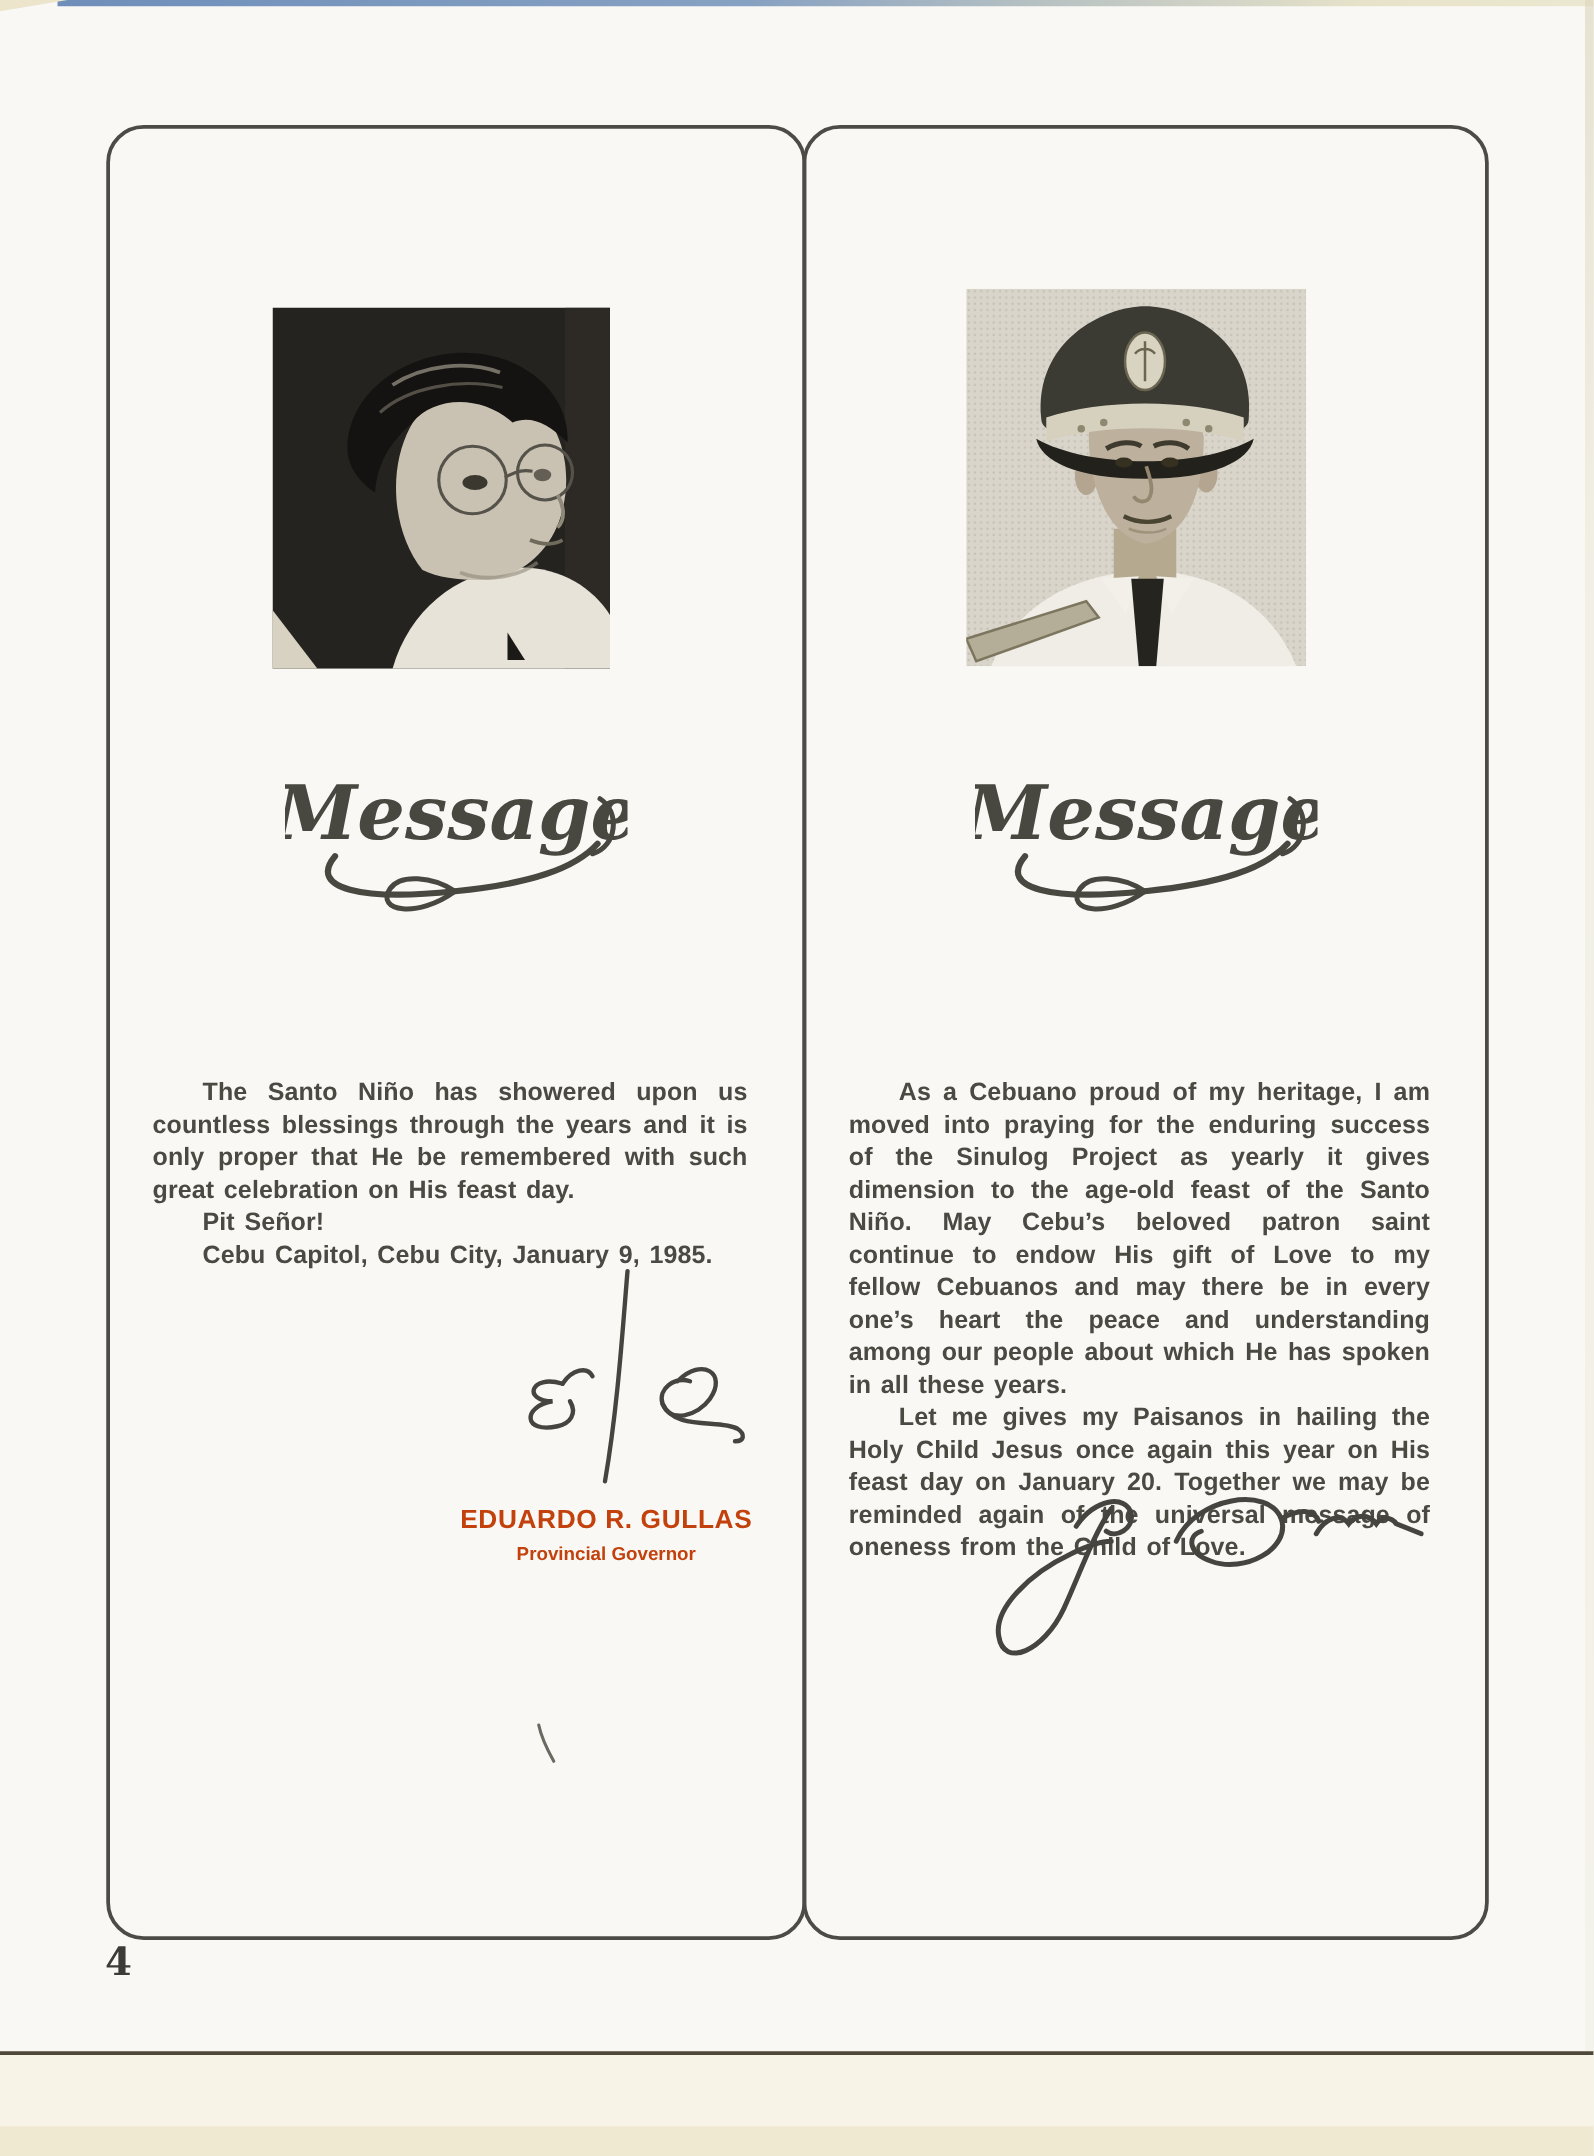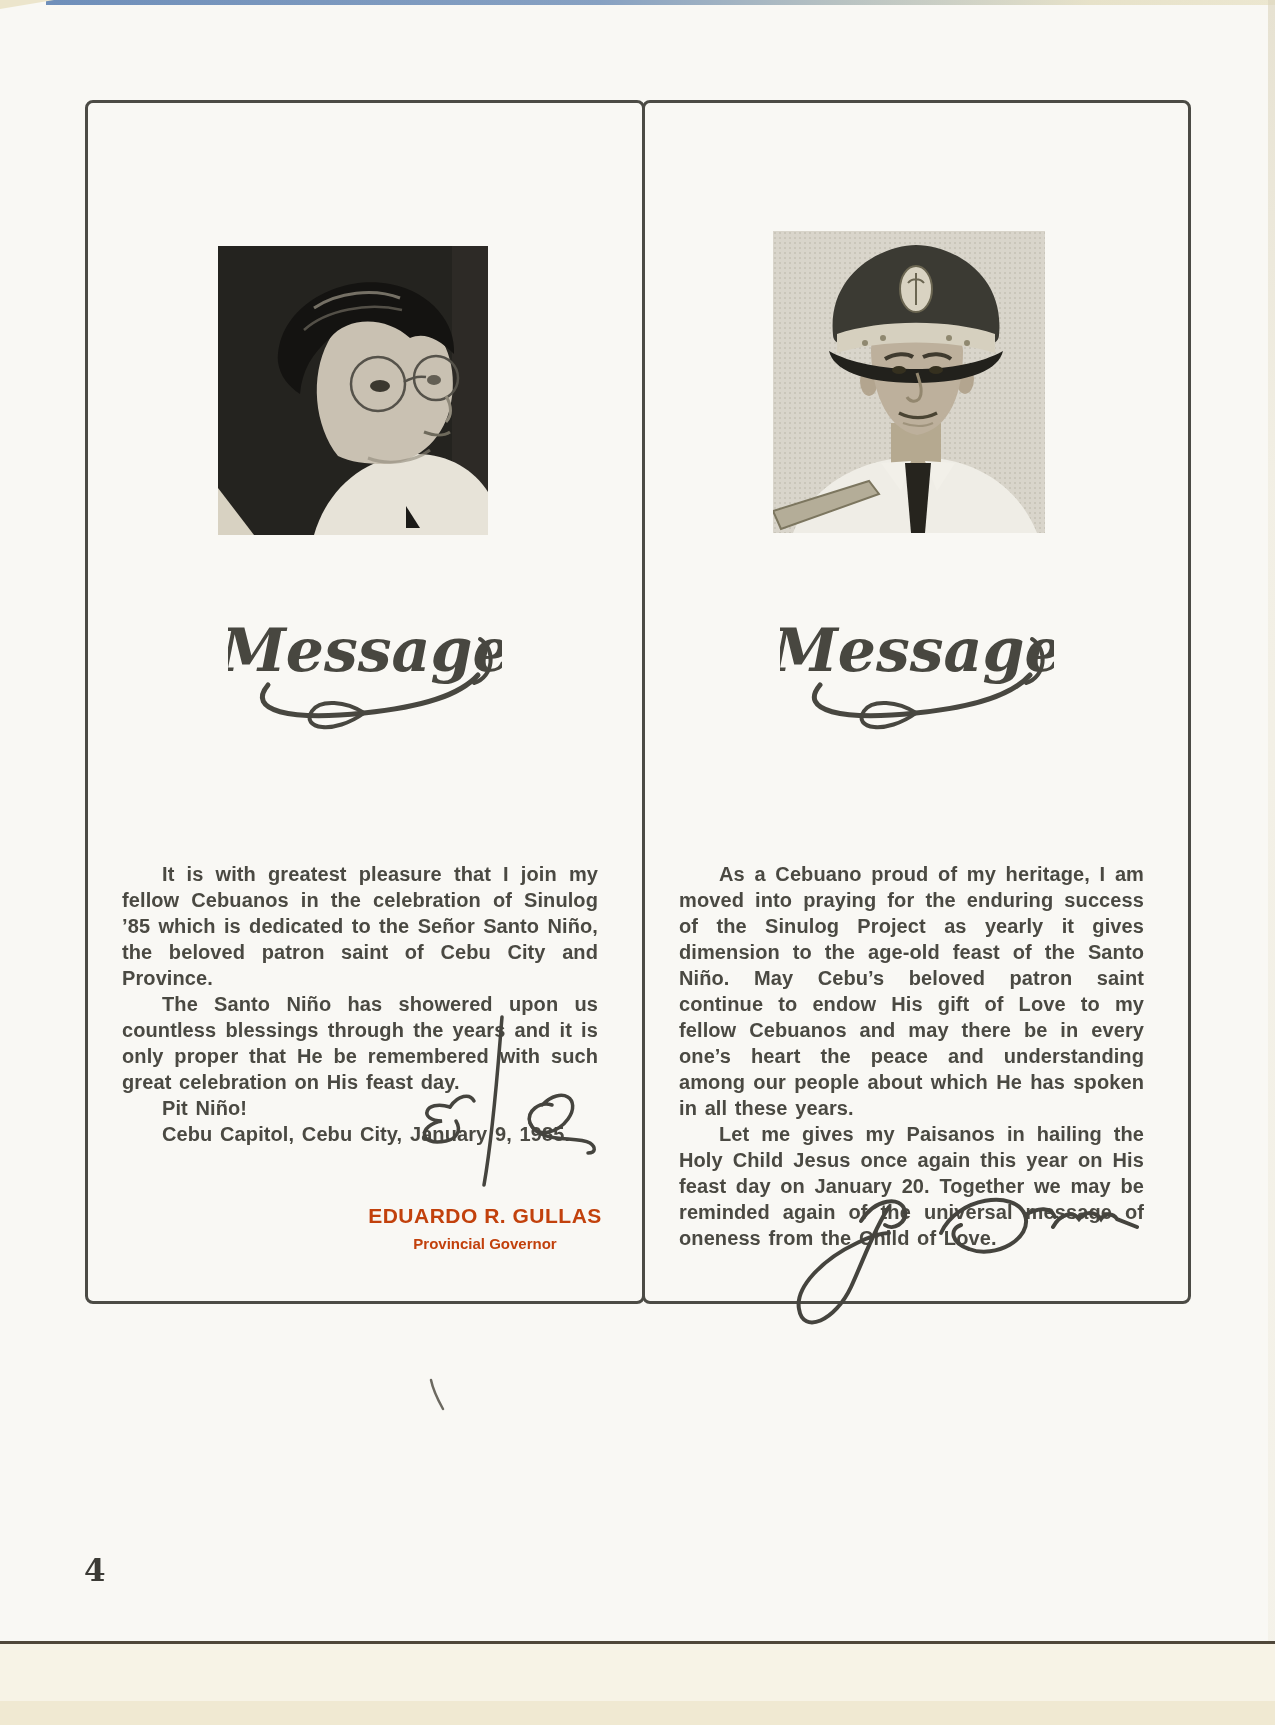--- a/index.html
+++ b/index.html
@@ -14,22 +14,22 @@
     background:linear-gradient(to right,#6f8fba,#87a1c2 45%,#b9c3c2 65%,#e7e2c9 85%,#ece7d0); }
   .top-wedge { position:absolute; left:0; top:0; width:0; height:0;
     border-top:9px solid #ece5cc; border-right:54px solid transparent; }
   .right-edge { position:absolute; right:0; top:0; width:7px; height:1641px;
     background:linear-gradient(to bottom,#ddd6bf,#efebdd 30%,#f2efe4); opacity:.65; }
   .bottom-line { position:absolute; left:0; top:1641px; width:100%; height:3px; background:#4f473a; }
   .bottom-area { position:absolute; left:0; top:1644px; width:100%; height:81px; background:#f7f3e6; }
   .bottom-strip { position:absolute; left:0; top:1701px; width:100%; height:24px; background:#f0e9d2; }
 
   
-  .panel { position:absolute; top:100px; height:1204px; box-sizing:border-box;
-    border:3px solid #4c4b45; border-radius:8px; }
+  .panel { position:absolute; top:100px; height:1452px; box-sizing:border-box;
+    border:3px solid #4c4b45; border-radius:30px; }
   .panel-left  { left:85px;  width:560px; }
   .panel-right { left:642px; width:549px; }
 
   .photo { position:absolute; }
   .photo svg { display:block; width:100%; height:100%; }
   .photo-left  { left:130px; top:143px; width:270px; height:289px; }
   .photo-right { left:128px; top:128px; width:272px; height:302px; }
 
   .msg-svg { position:absolute; left:50%; transform:translateX(-50%); top:490px;
     width:274px; height:140px; }
@@ -94,23 +94,22 @@
     </div>
 
     <svg class="msg-svg" viewBox="0 0 274 140">
       <path d="M40,92 C18,118 62,128 136,120 C196,114 232,102 250,82" stroke-width="5"></path>
       <path d="M136,120 C106,142 72,136 84,118 C92,106 118,108 136,120" stroke-width="4"></path>
       <path d="M252,46 C268,56 266,84 246,90" stroke-width="4"></path>
       <text x="137" y="78" text-anchor="middle">Message</text>
     </svg>
 
     <div class="body-text">
-      <p>It is with greatest pleasure that I join my fellow Cebuanos in the celebration of Sinulog ’85 which is dedicated to the Señor Santo Niño, the beloved patron saint of Cebu City and Province.</p>
       <p>The Santo Niño has showered upon us countless blessings through the years and it is only proper that He be remembered with such great celebration on His feast day.</p>
-      <p>Pit Niño!</p>
+      <p>Pit Señor!</p>
       <p>Cebu Capitol, Cebu City, January 9, 1985.</p>
     </div>
 
     <svg class="sig-svg sig-svg-left" viewBox="0 0 214 204">
       <path d="M118,2 C114,50 110,112 100,170" stroke-width="3.5"></path>
       <path d="M66,92 C74,80 86,78 90,86" stroke-width="3.5"></path>
       <path d="M66,92 C40,84 34,106 58,106 C34,110 34,132 62,126 C72,124 78,116 72,106" stroke-width="3.5"></path>
       <path d="M158,90 C178,70 198,84 184,104 C174,118 152,124 146,108 C142,96 156,86 168,90" stroke-width="3.5"></path>
       <path d="M146,108 C156,130 192,120 206,128 C212,132 212,138 204,138" stroke-width="3.5"></path>
     </svg>

